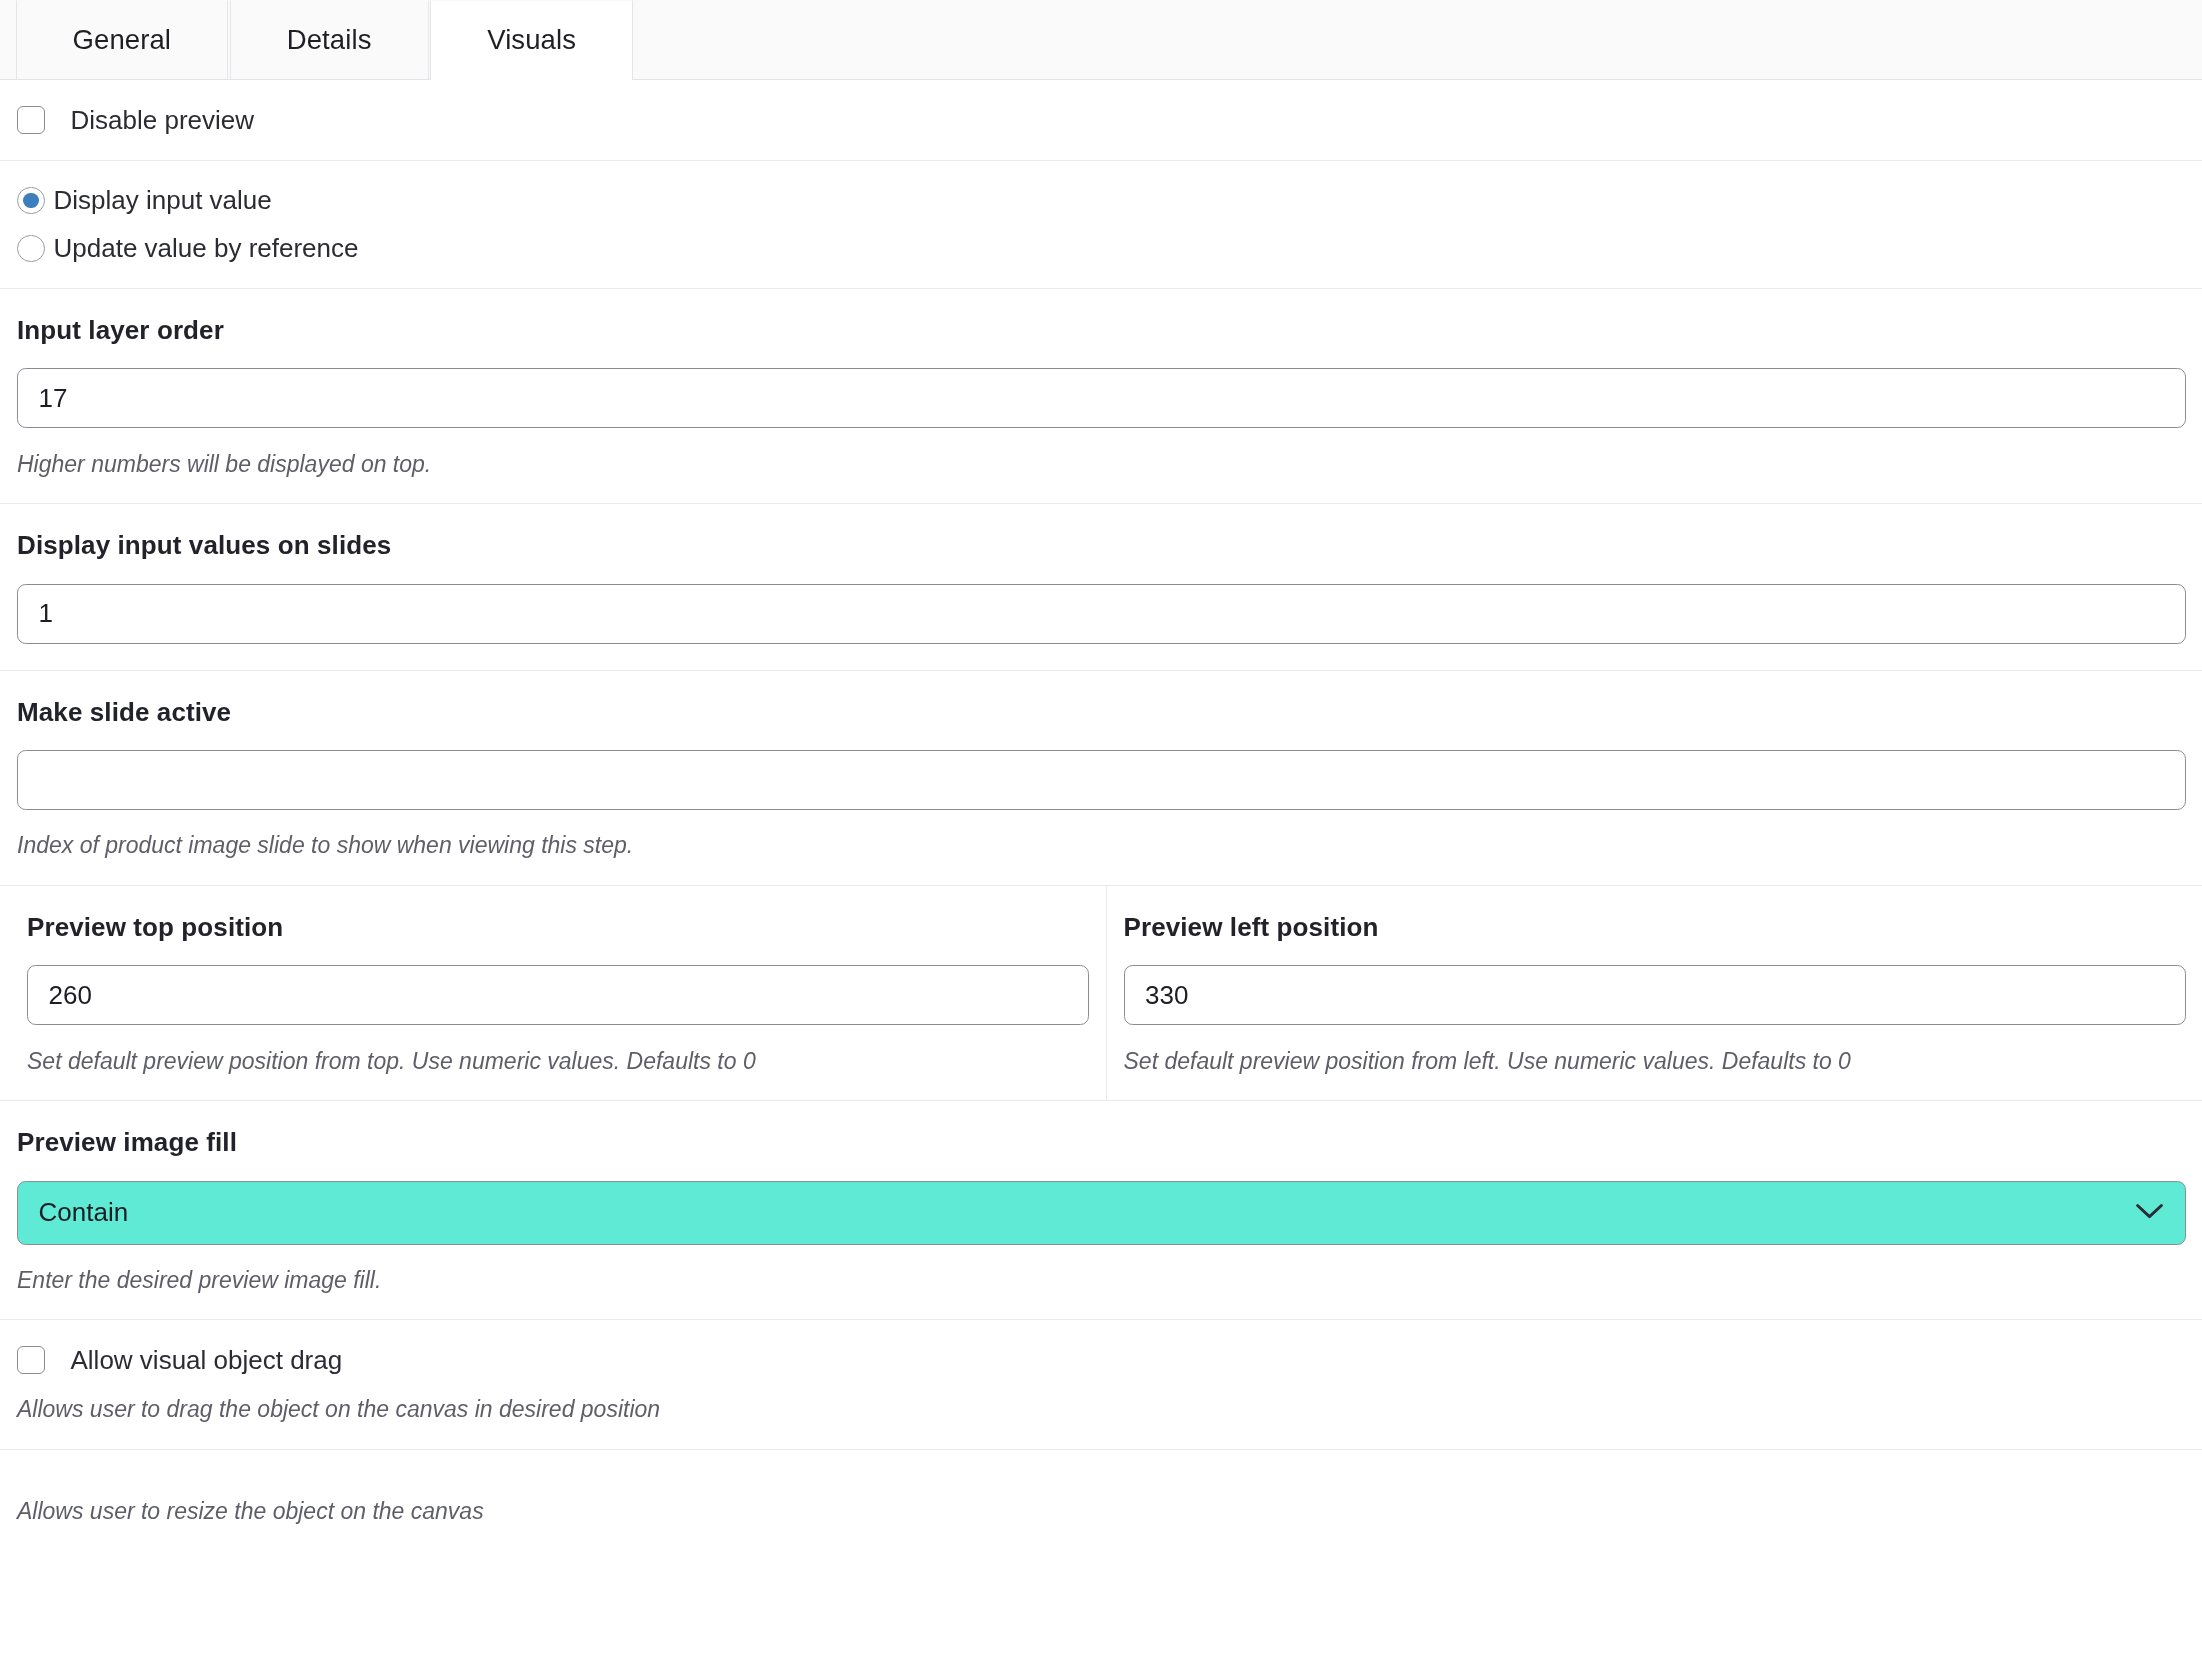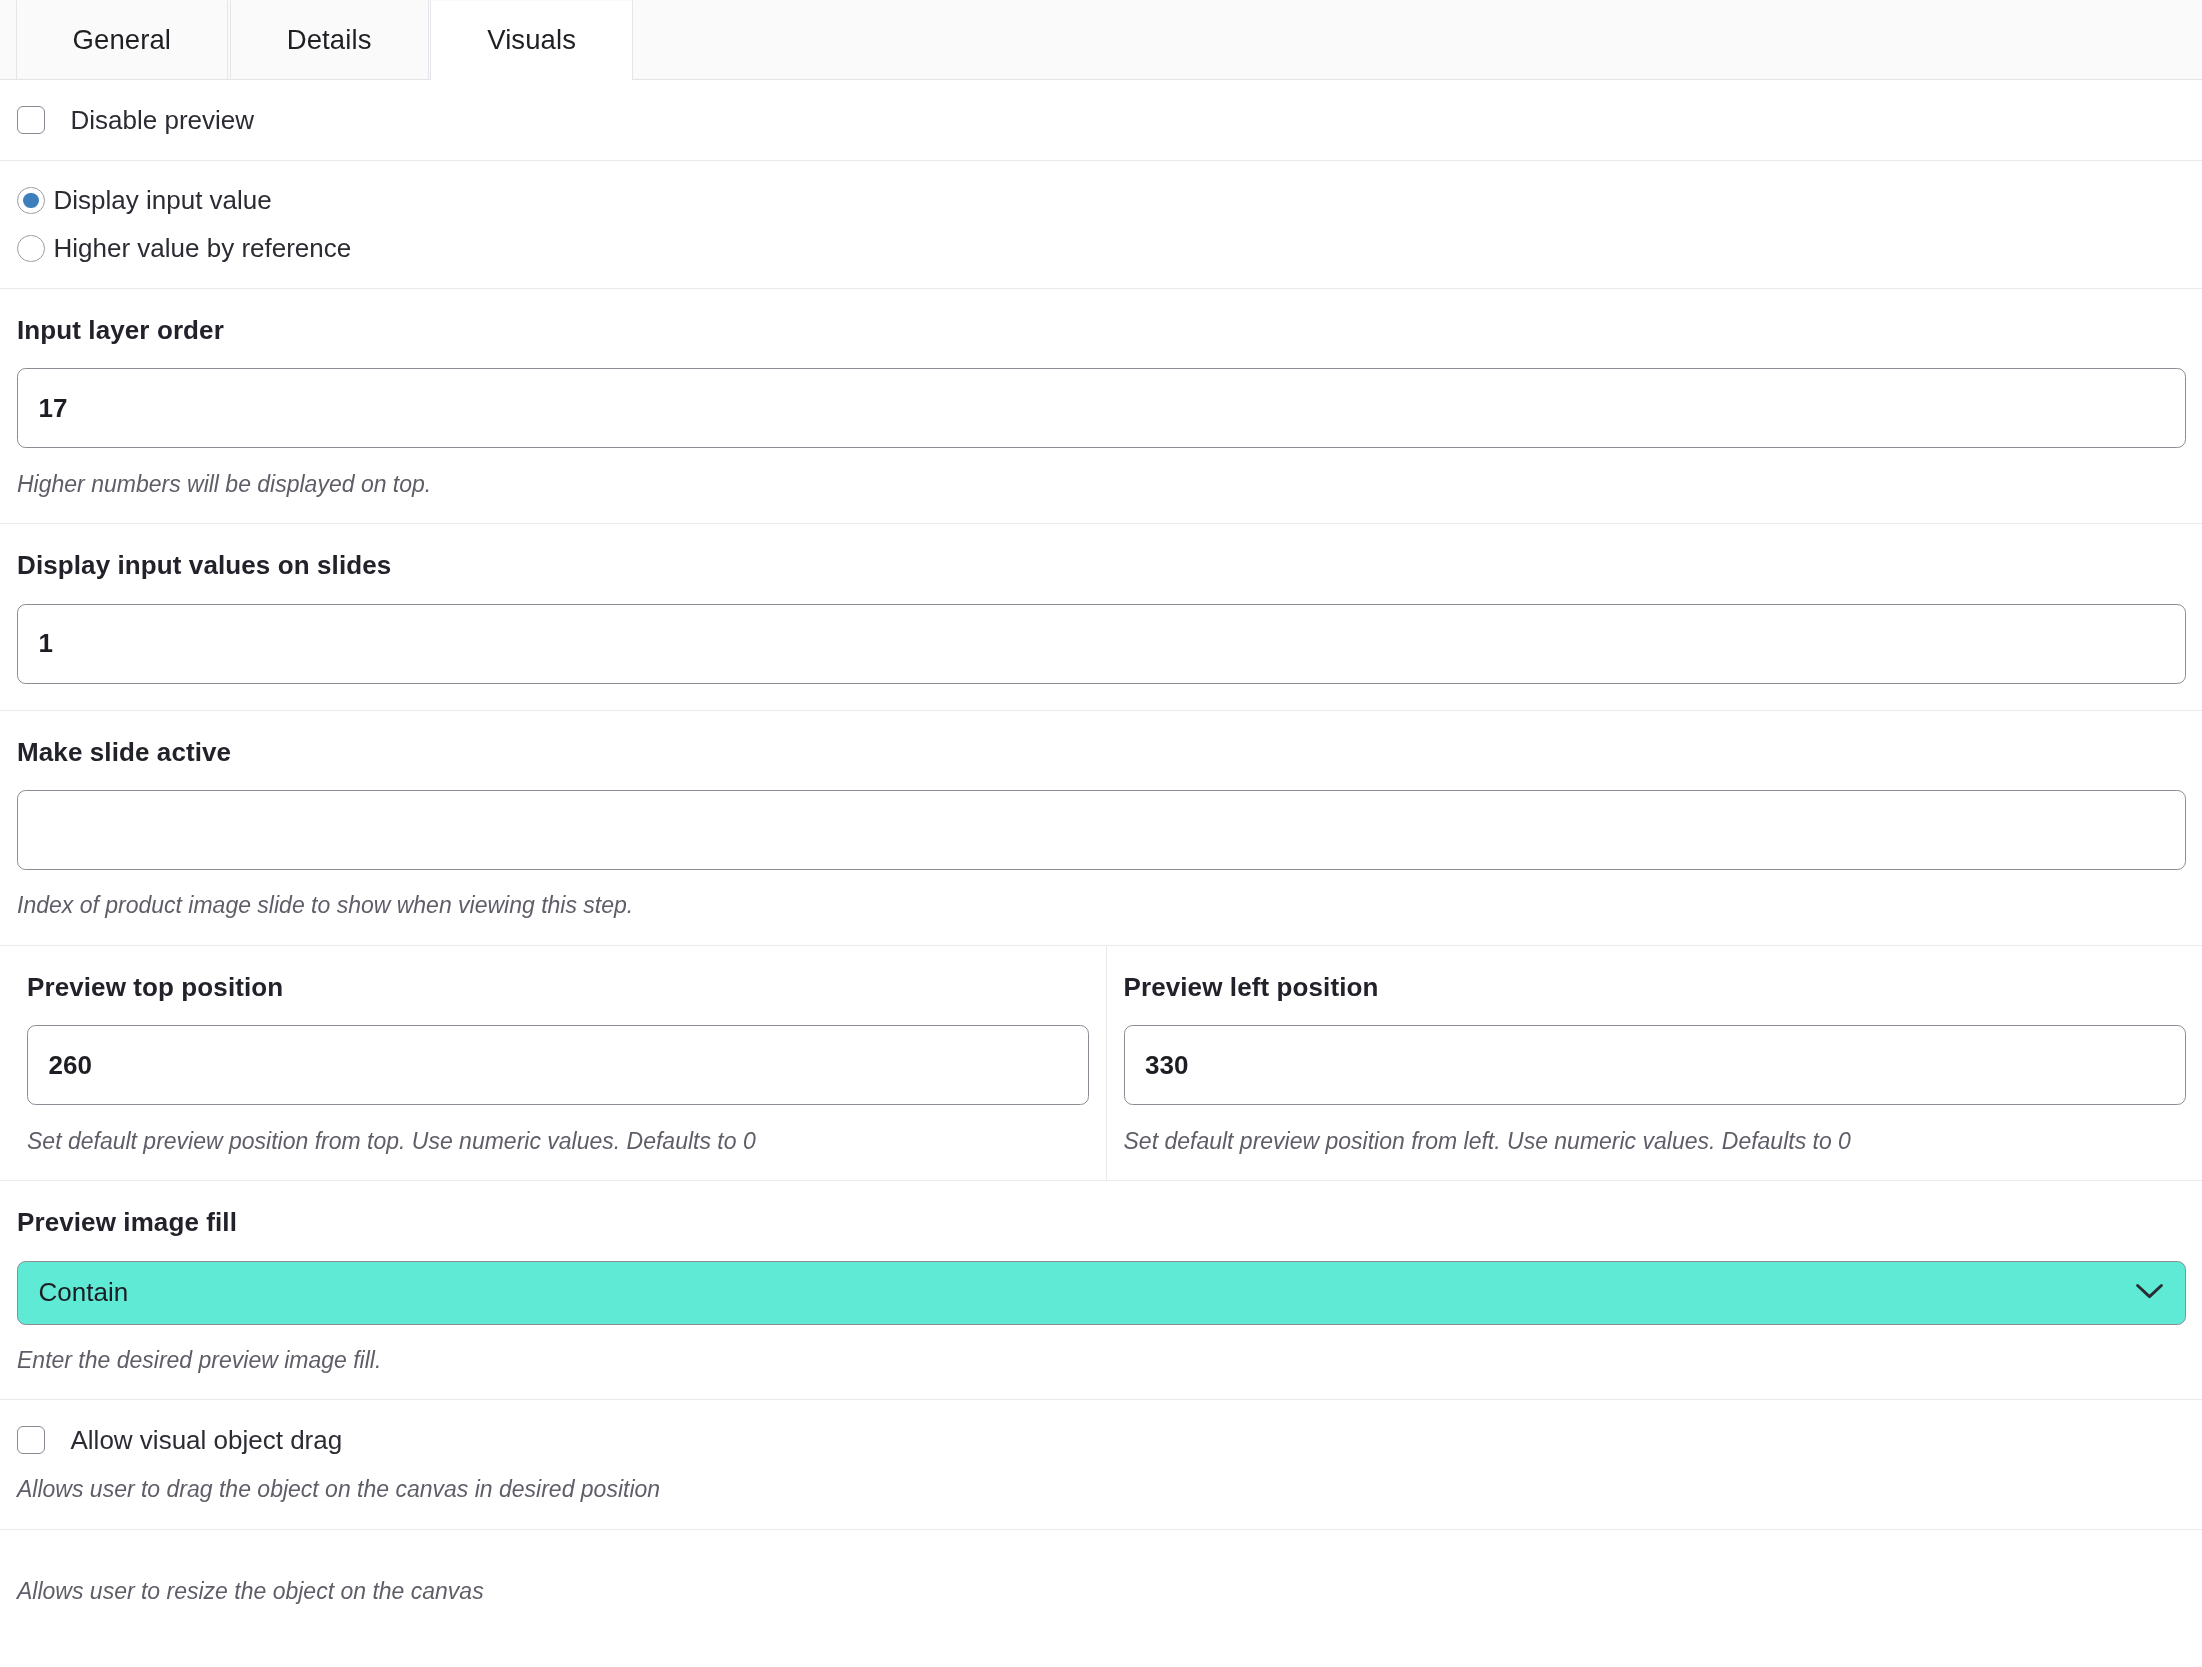--- a/index.html
+++ b/index.html
@@ -131,30 +131,29 @@
   .radio-label {
     font-size: 26px;
     color: #2b2b33;
     line-height: 1;
   }
 
   
   .text-input {
     display: block;
     width: 100%;
-    height: 80px;
+    height: 60px;
     border: 1.7px solid #8c8c95;
     border-radius: 8.6px;
     background: #ffffff;
     font-family: "Liberation Sans", sans-serif;
     font-size: 26px;
     color: #1d1d24;
     padding: 0 20.6px;
     outline: none;
-    font-weight: bold;
   }
   .text-input::placeholder { color: #9a9aa2; }
 
   
   .select-wrap {
     position: relative;
     width: 100%;
   }
   .select-box {
     display: flex;
@@ -226,21 +225,21 @@
 <div class="section">
   <div class="section-inner">
     <label class="radio-row">
       <span class="radio checked">
           <span class="radio-dot"></span>
         </span>
       <span class="radio-label">Display input value</span>
     </label>
     <label class="radio-row">
       <span class="radio"></span>
-      <span class="radio-label">Higher value by reference</span>
+      <span class="radio-label">Update value by reference</span>
     </label>
   </div>
 </div>
 
 <div class="section">
   <div class="section-inner">
     <span class="field-label">Input layer order</span>
     <input class="text-input" type="text" value="17" style="">
     <span class="help-text">Higher numbers will be displayed on top.</span>
   </div>

